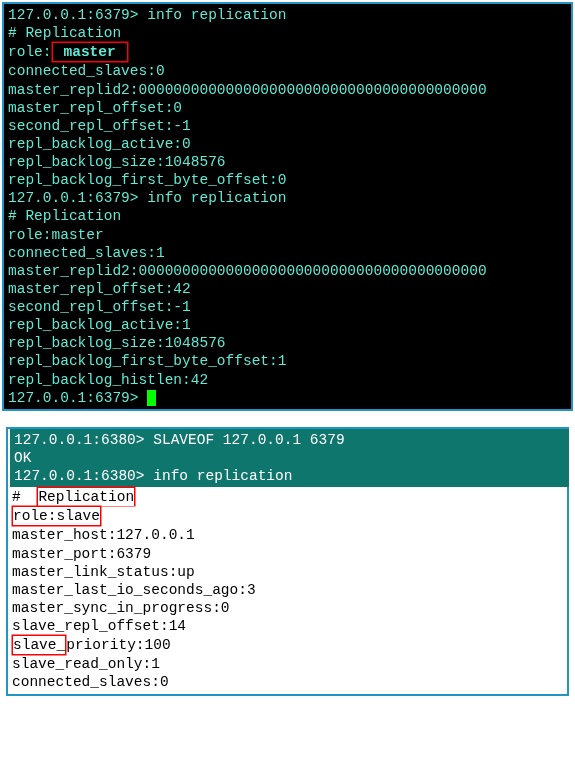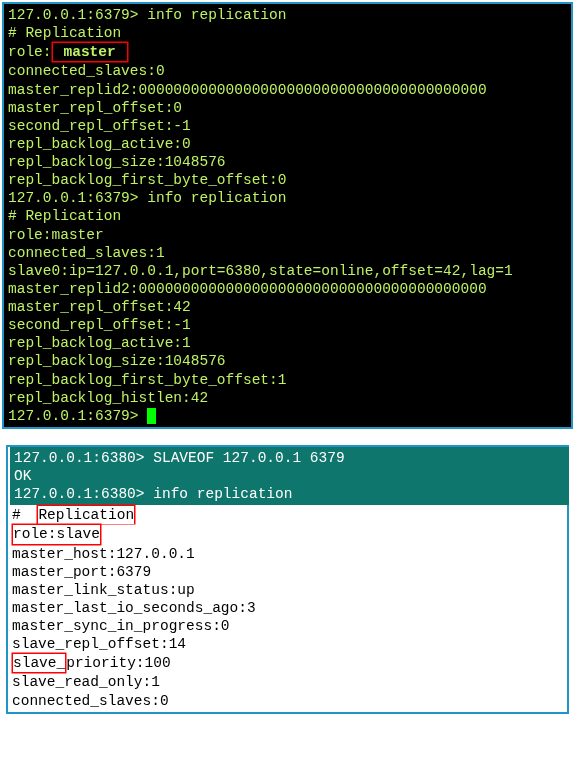--- a/index.html
+++ b/index.html
@@ -8,21 +8,21 @@
     font-family: "Consolas", "Courier New", monospace;
     font-size: 14.5px;
     line-height: 1.25;
     width: 575px;
   }
   .terminal {
     position: relative;
   }
   .terminal-black {
     background: #000000;
-    color: #bef264;
+    color: #5eead4;
     padding: 2px 0 2px 4px;
   }
   .terminal-white {
     background: #ffffff;
     color: #000000;
     padding: 2px 0 2px 4px;
     border: 2px solid #2196c4;
     margin: 6px 6px 0 6px;
   }
   .black-header {
@@ -77,21 +77,20 @@
   <div class="line">master_replid2:0000000000000000000000000000000000000000</div>
   <div class="line">master_repl_offset:0</div>
   <div class="line">second_repl_offset:-1</div>
   <div class="line">repl_backlog_active:0</div>
   <div class="line">repl_backlog_size:1048576</div>
   <div class="line">repl_backlog_first_byte_offset:0</div>
   <div class="line"><span>127.0.0.1:6379&gt; </span><span>info replication</span></div>
   <div class="line"># Replication</div>
   <div class="line">role:master</div>
   <div class="line">connected_slaves:1</div>
-  <div class="line">slave0:ip=127.0.0.1,port=6380,state=online,offset=42,lag=1</div>
   <div class="line">master_replid2:0000000000000000000000000000000000000000</div>
   <div class="line">master_repl_offset:42</div>
   <div class="line">second_repl_offset:-1</div>
   <div class="line">repl_backlog_active:1</div>
   <div class="line">repl_backlog_size:1048576</div>
   <div class="line">repl_backlog_first_byte_offset:1</div>
   <div class="line">repl_backlog_histlen:42</div>
   <div class="line"><span>127.0.0.1:6379&gt; </span><span class="cursor"></span></div>
 </div>
 </div>

